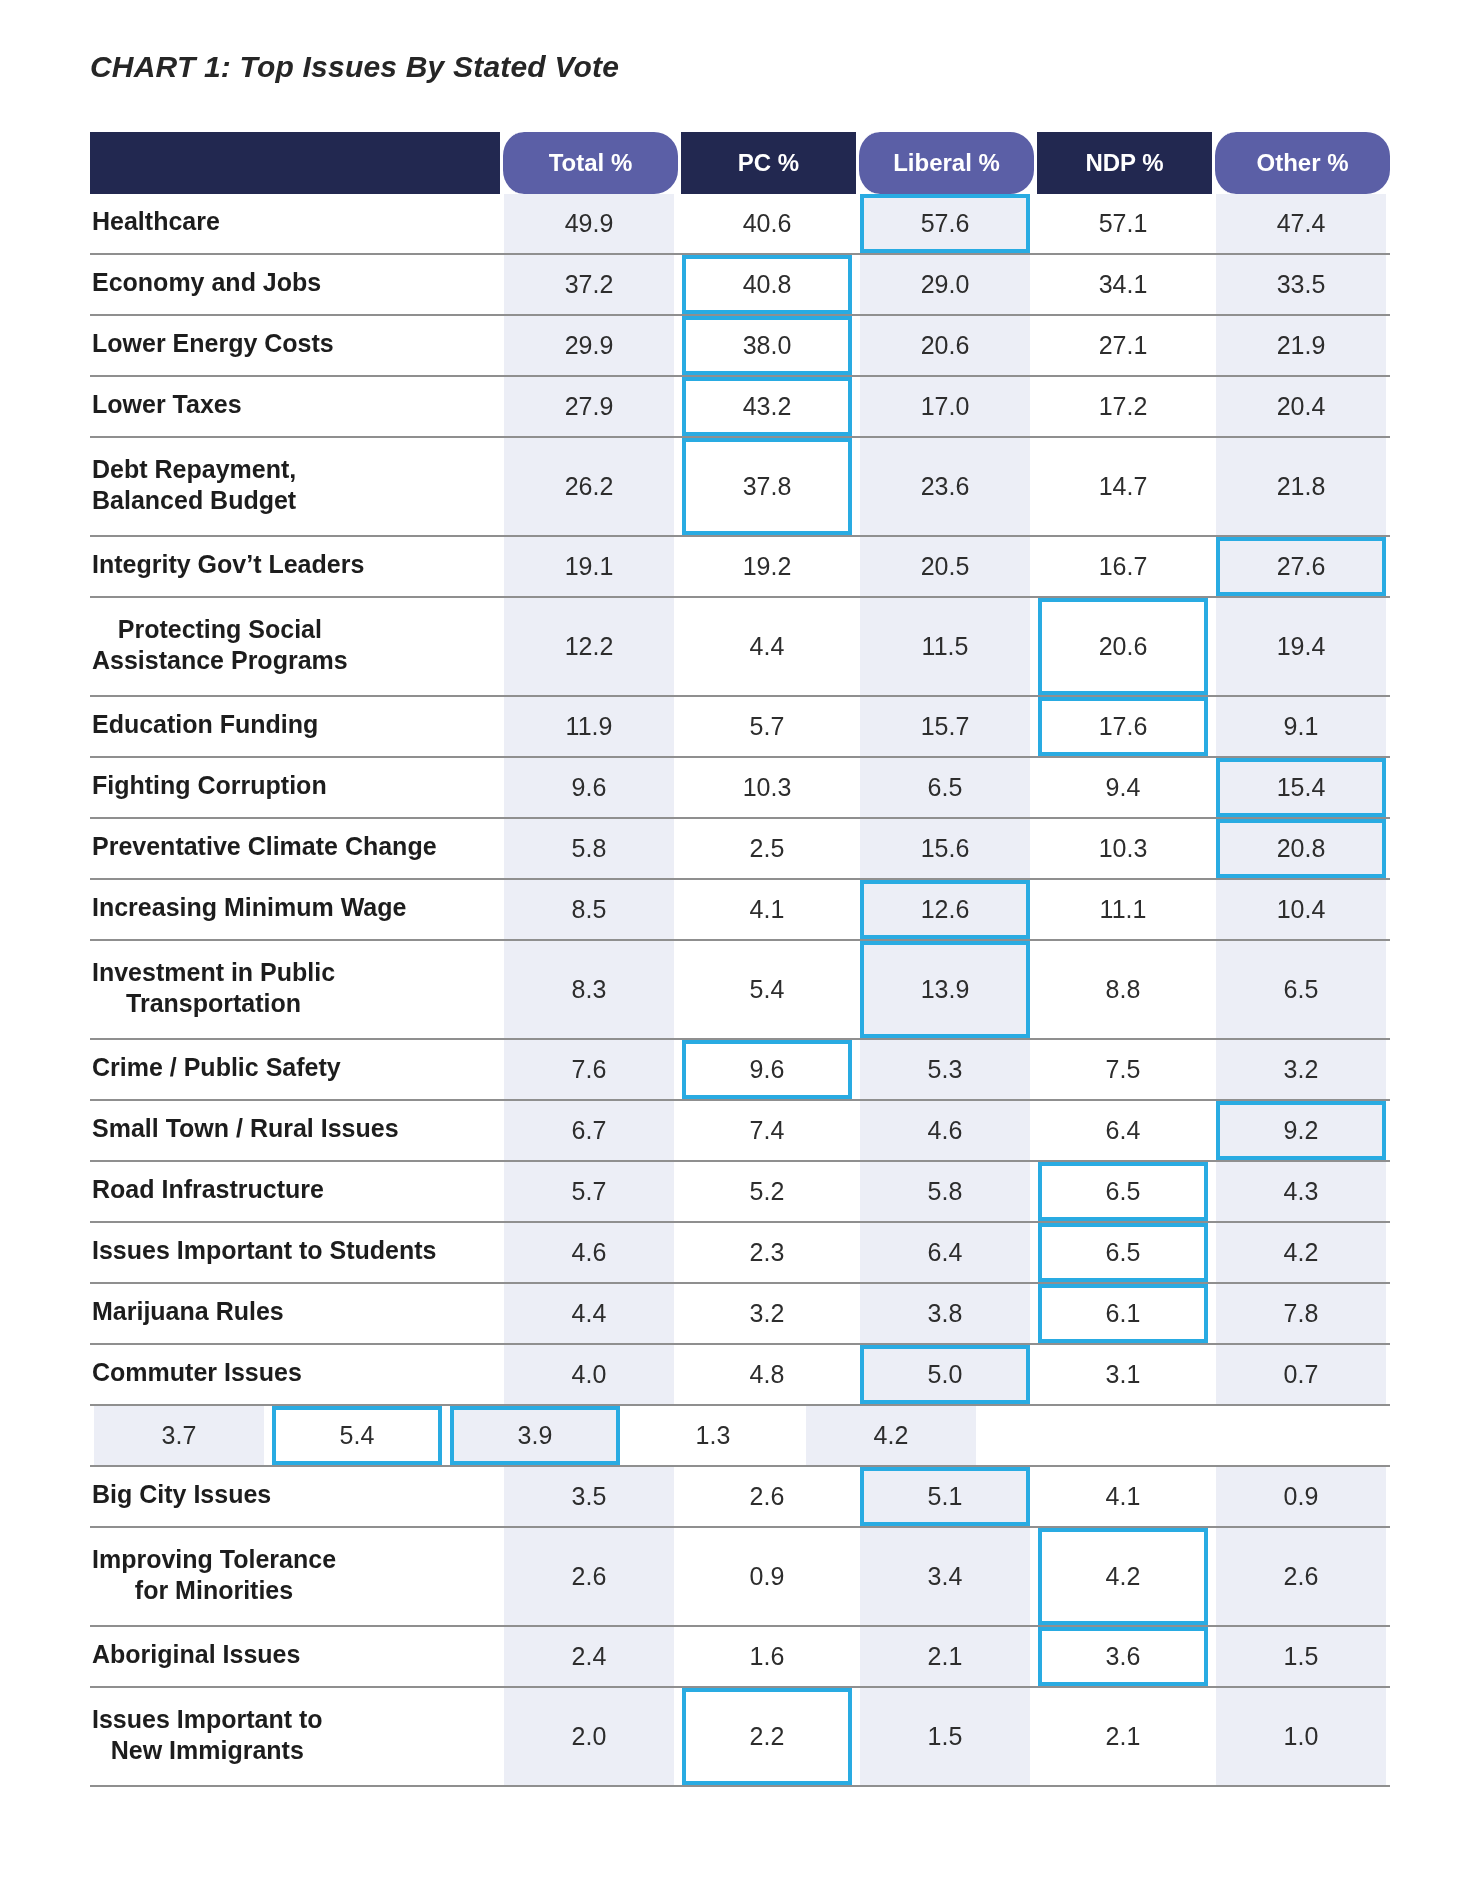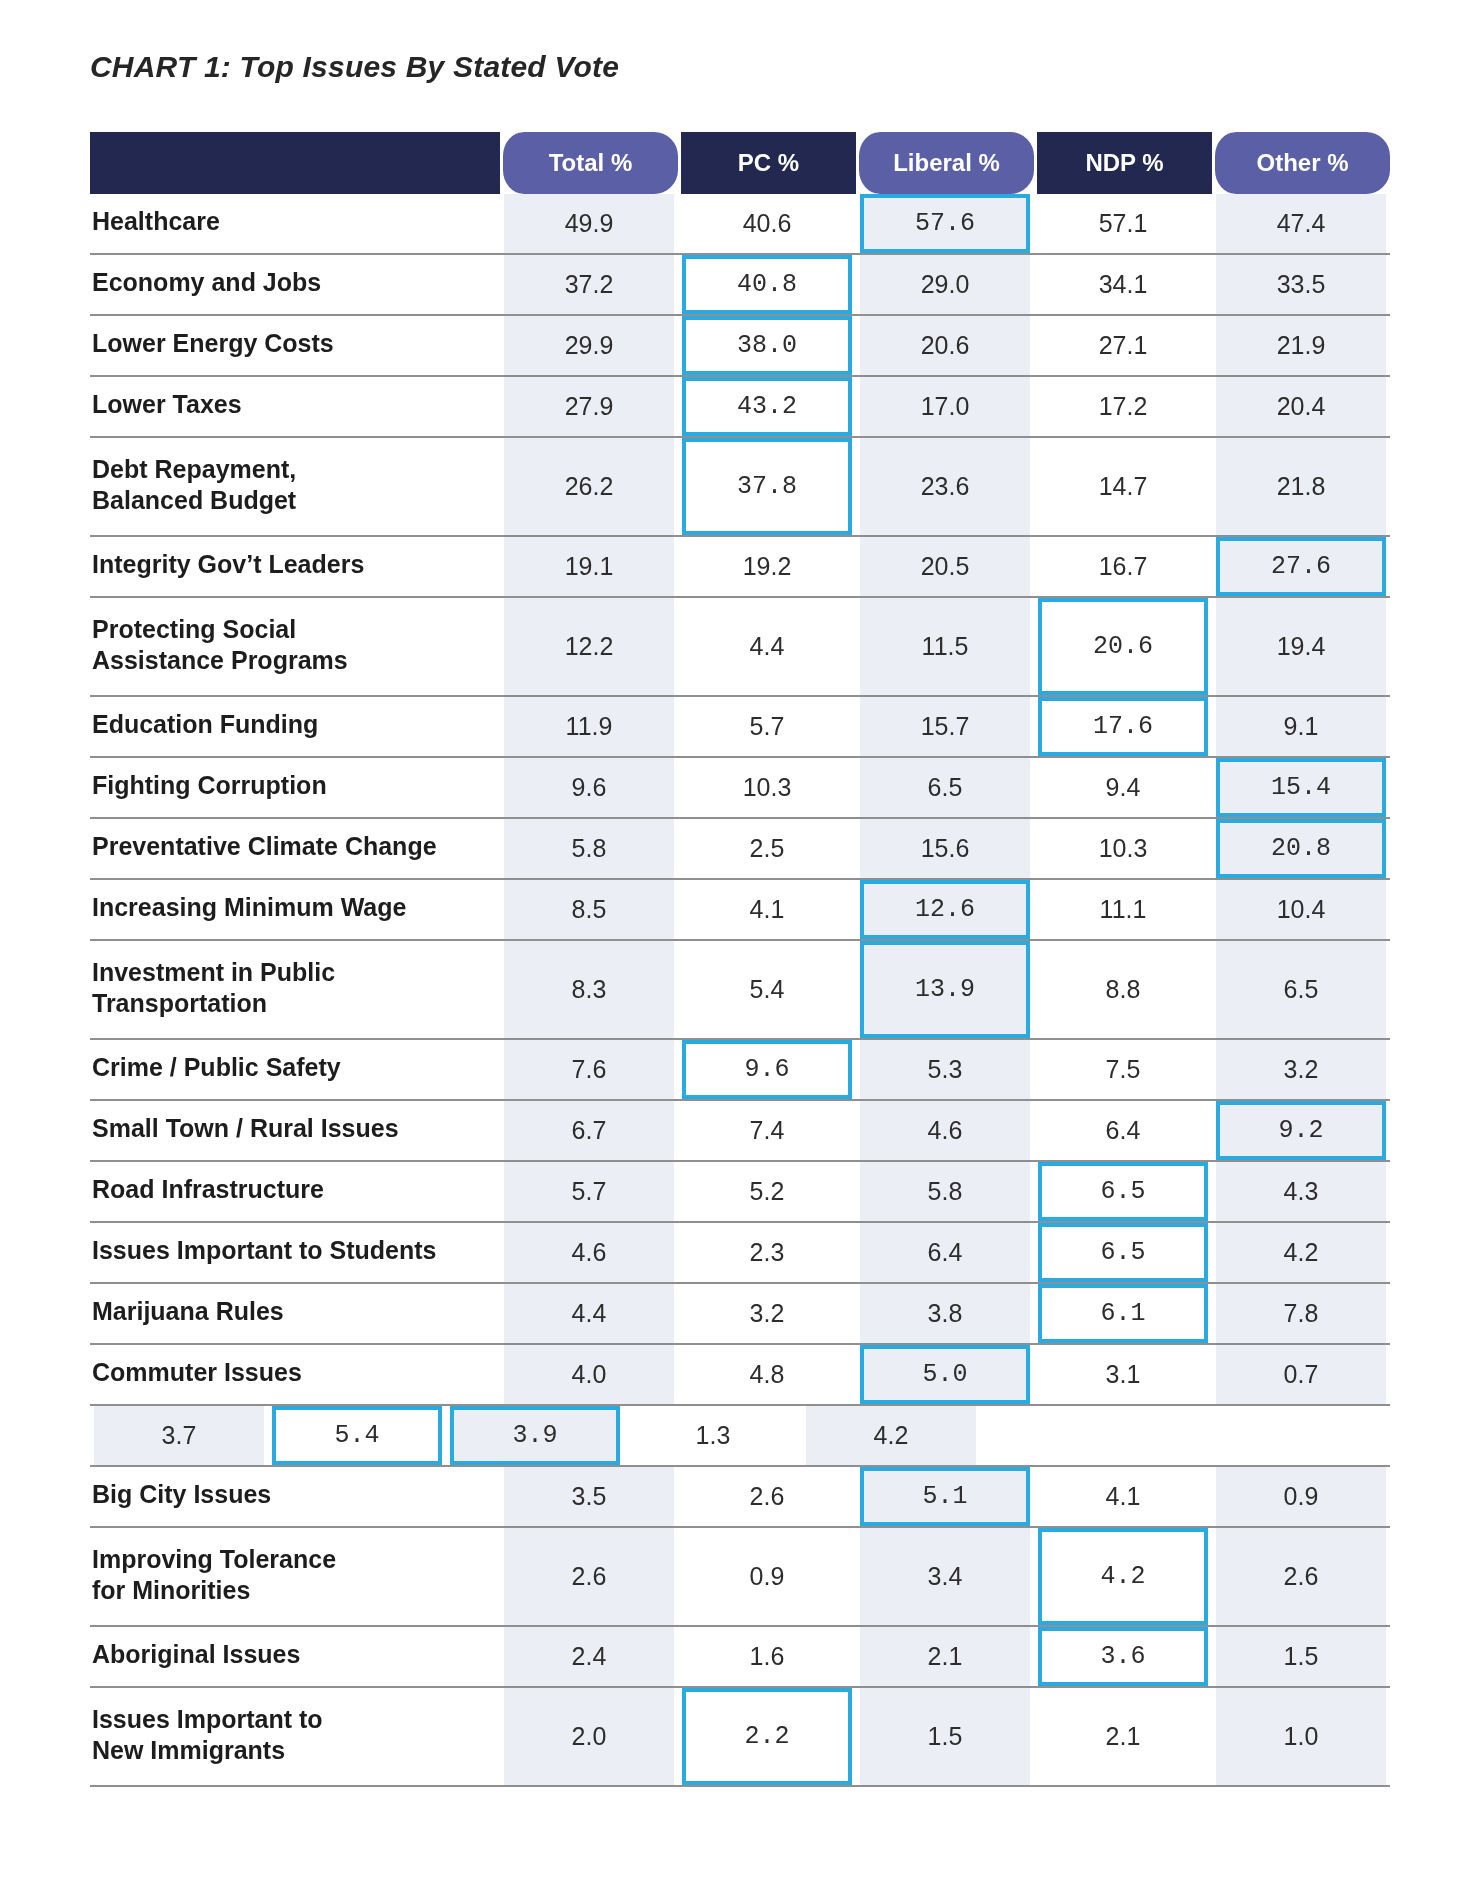--- a/index.html
+++ b/index.html
@@ -7,20 +7,21 @@
     padding: 0;
     background: #ffffff;
     font-family: "Liberation Sans", sans-serif;
   }
   .page {
     position: relative;
     width: 1477px;
     height: 1796px;
     background: #ffffff;
     overflow: hidden;
+    text-align: center;
   }
   .title {
     position: absolute;
     left: 90px;
     top: 50px;
     margin: 0;
     font-size: 30px;
     font-weight: bold;
     font-style: italic;
     color: #262626;
@@ -80,21 +81,21 @@
     flex: 1;
     margin: 0 4px;
     display: flex;
     align-items: center;
     justify-content: center;
     font-size: 25px;
     color: #2d2d2d;
     box-sizing: border-box;
   }
   .cell.shaded .bg { background: var(--shade); }
-  .cell.hl .bg { border: 4px solid var(--hl); font-family: Liberation Mono, monospace; }
+  .cell.hl .bg { border: 4px solid var(--hl); }
   .footnote {
     position: absolute;
     left: 90px;
     top: 1836px;
     margin: 0;
     font-size: 24px;
     font-style: italic;
     color: #2c2c2c;
   }
 </style>

